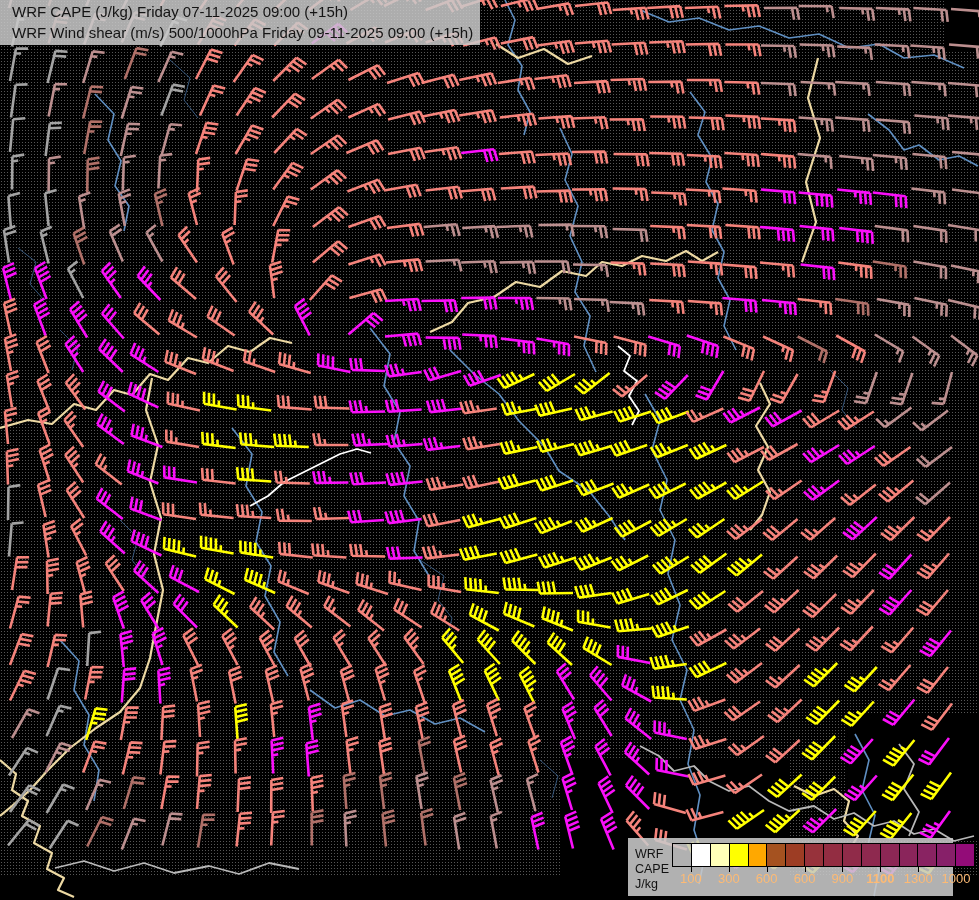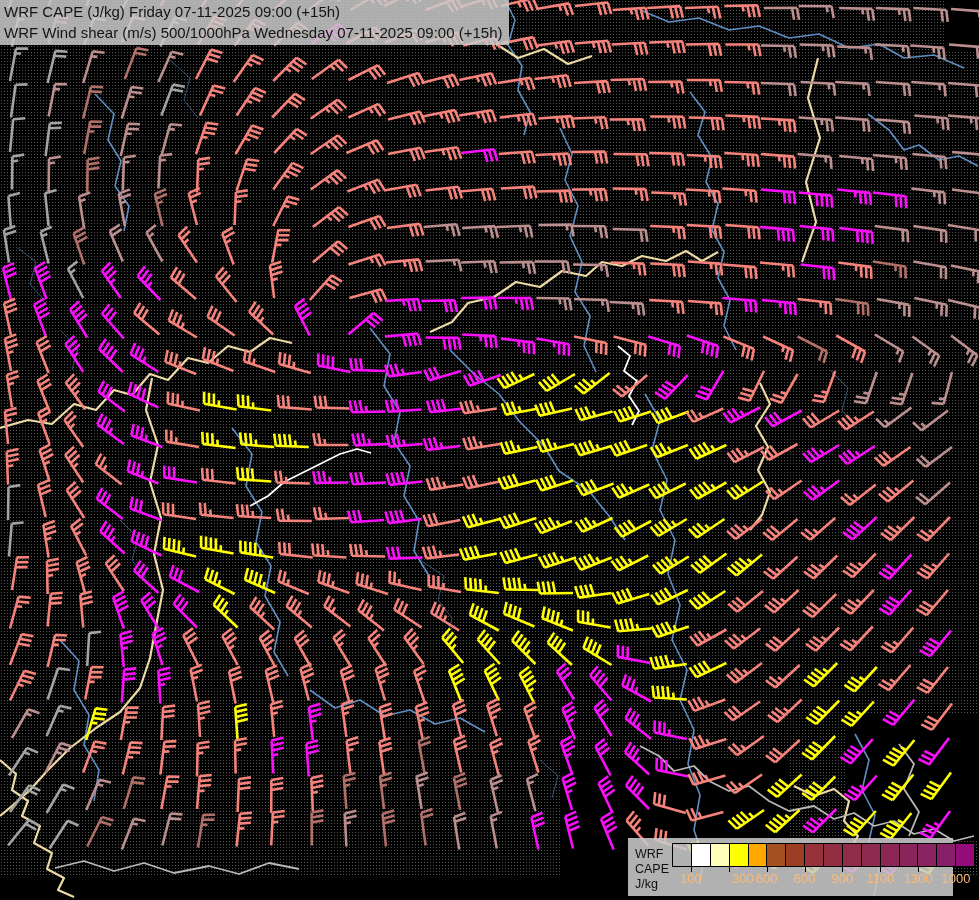--- a/index.html
+++ b/index.html
@@ -3,21 +3,21 @@
 <meta charset="utf-8">
 <style>
   html,body{margin:0;padding:0;background:#000;}
   #stage{position:relative;width:979px;height:900px;overflow:hidden;
          font-family:"Liberation Sans",sans-serif;background:#000;}
   #dots{position:absolute;inset:0;
         background-image:radial-gradient(circle,#565656 0.7px,transparent 0.8px);
         background-size:3px 3px;}
   #mapsvg{position:absolute;left:0;top:0;}
   #titlebox{position:absolute;left:0;top:0;background:rgba(201,201,201,0.86);
-            color:#141414;font-size:15px;line-height:21px;padding:1px 7px 2px 4px;
+            color:#141414;font-size:15px;line-height:21px;padding:1px 7px 2px 12px;
             display:inline-block;white-space:nowrap;}
   #legend{position:absolute;left:628px;top:838px;width:325px;height:58px;
           background:rgba(201,201,201,0.88);color:#111;text-align:center;}
   .leglabel{position:absolute;left:7px;font-size:12.5px;line-height:14px;}
   #legbar{position:absolute;left:44px;top:5px;width:303px;height:24px;
           border:1px solid #000;display:flex;box-sizing:border-box;}
   .legbox{flex:1 1 0;height:100%;}
   .legbox + .legbox{border-left:1px solid #000;}
   .legtick{position:absolute;width:1px;height:5px;background:#000;top:29px;}
   .legnum{position:absolute;top:33px;font-size:13px;transform:translateX(-50%);color:#fdba74;}
@@ -686,21 +686,21 @@
       <path d="M763.0 849.5 L735.7 868.0 M735.7 868.0 l-8.4 -8.6 M739.8 865.2 l-8.4 -8.6 M744.0 862.4 l-8.4 -8.6" fill="none" stroke="#FA0FFA" stroke-width="2.6" stroke-linecap="butt"></path>
       <path d="M798.6 846.5 L774.0 868.5 M774.0 868.5 l-9.4 -7.4 M777.7 865.2 l-9.4 -7.4 M781.5 861.8 l-9.4 -7.4 M785.2 858.5 l-9.4 -7.4 M788.9 855.2 l-4.7 -3.7" fill="none" stroke="#FFFF00" stroke-width="2.6" stroke-linecap="butt"></path>
       <path d="M836.2 849.5 L812.8 872.8 M812.8 872.8 l-9.8 -6.9 M816.4 869.3 l-9.8 -6.9 M819.9 865.8 l-9.8 -6.9 M823.5 862.2 l-4.9 -3.4" fill="none" stroke="#FFFF00" stroke-width="2.6" stroke-linecap="butt"></path>
       <path d="M874.8 847.5 L852.8 872.1 M852.8 872.1 l-10.2 -6.3 M856.2 868.4 l-10.2 -6.3 M859.5 864.7 l-10.2 -6.3" fill="none" stroke="#FA0FFA" stroke-width="2.6" stroke-linecap="butt"></path>
       <path d="M911.4 848.5 L890.8 874.3 M890.8 874.3 l-10.5 -5.8 M893.9 870.4 l-10.5 -5.8 M897.0 866.5 l-10.5 -5.8" fill="none" stroke="#FA0FFA" stroke-width="2.6" stroke-linecap="butt"></path>
       <path d="M948.0 846.5 L928.8 873.3 M928.8 873.3 l-10.8 -5.2 M931.7 869.3 l-10.8 -5.2 M934.6 865.2 l-10.8 -5.2 M937.5 861.1 l-5.4 -2.6" fill="none" stroke="#FFFF00" stroke-width="2.6" stroke-linecap="butt"></path>
     </svg>
 
   <div id="titlebox">
     <div>WRF CAPE (J/kg) Friday 07-11-2025 09:00 (+15h)</div>
-    <div>WRF Wind shear (m/s) 500/1000hPa Wednesday 07-11-2025 09:00 (+15h)</div>
+    <div>WRF Wind shear (m/s) 500/1000hPa Friday 09-11-2025 09:00 (+15h)</div>
   </div>
 
   <div id="legend">
     <div class="leglabel" style="top:9px">WRF</div>
     <div class="leglabel" style="top:24px">CAPE</div>
     <div class="leglabel" style="top:39px">J/kg</div>
     <div id="legbar">
         <div class="legbox" style="background: transparent;"></div>
         <div class="legbox" style="background: rgb(255, 255, 255);"></div>
         <div class="legbox" style="background: rgb(255, 255, 184);"></div>
@@ -715,28 +715,28 @@
         <div class="legbox" style="background: rgb(140, 39, 85);"></div>
         <div class="legbox" style="background: rgb(138, 37, 91);"></div>
         <div class="legbox" style="background: rgb(137, 35, 98);"></div>
         <div class="legbox" style="background: rgb(135, 32, 105);"></div>
         <div class="legbox" style="background: rgb(147, 12, 120);"></div>
       </div>
     <div id="legticks">
         <div class="legtick" style="left: 62.9375px;"></div>
         <div class="legnum" style="left: 62.9375px;">100</div>
         <div class="legtick" style="left: 100.812px;"></div>
-        <div class="legnum" style="left: 100.812px; margin-left: 14px;">300</div>
+        <div class="legnum" style="left: 100.812px;">300</div>
         <div class="legtick" style="left: 138.688px;"></div>
         <div class="legnum" style="left: 138.688px;">600</div>
         <div class="legtick" style="left: 176.562px;"></div>
         <div class="legnum" style="left: 176.562px;">600</div>
         <div class="legtick" style="left: 214.438px;"></div>
         <div class="legnum" style="left: 214.438px;">900</div>
         <div class="legtick" style="left: 252.312px;"></div>
-        <div class="legnum" style="left: 252.312px;">1100</div>
+        <div class="legnum" style="left: 252.312px; font-weight: bold;">1100</div>
         <div class="legtick" style="left: 290.188px;"></div>
         <div class="legnum" style="left: 290.188px;">1300</div>
         <div class="legtick" style="left: 328.062px;"></div>
         <div class="legnum" style="left: 328.062px;">1000</div>
       </div>
   </div>
 </div>
 
 </body></html>

